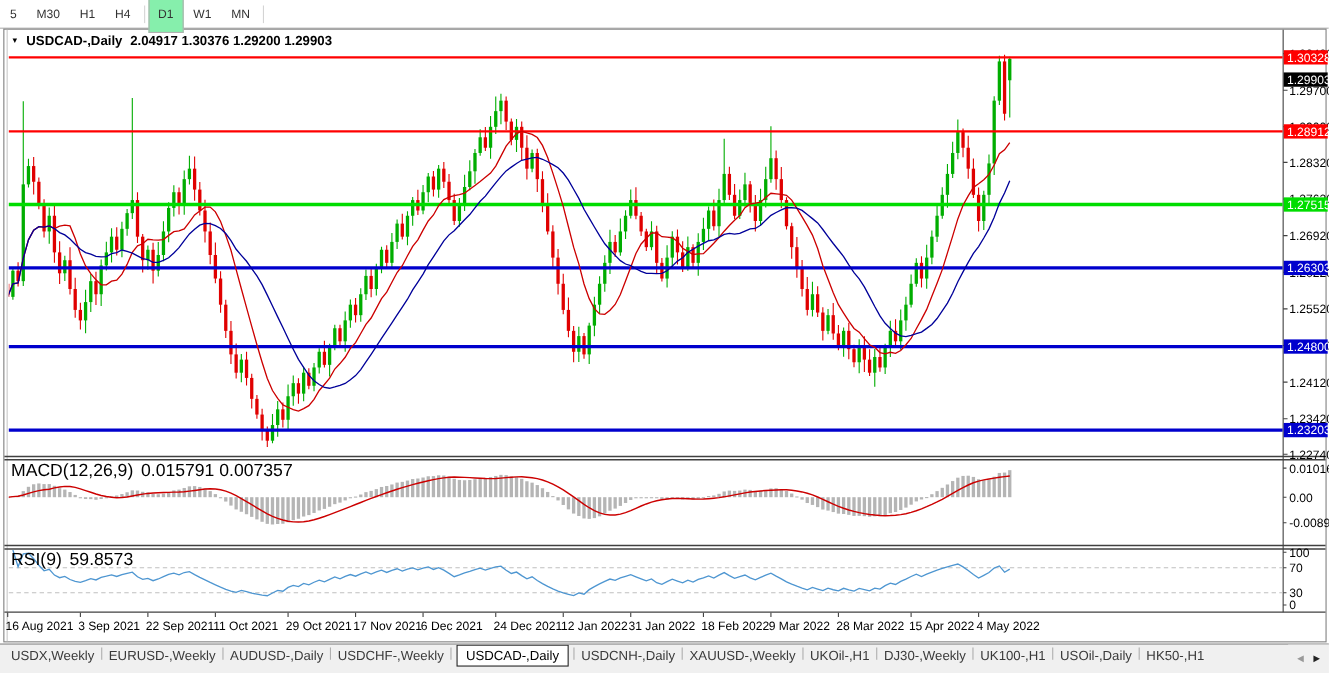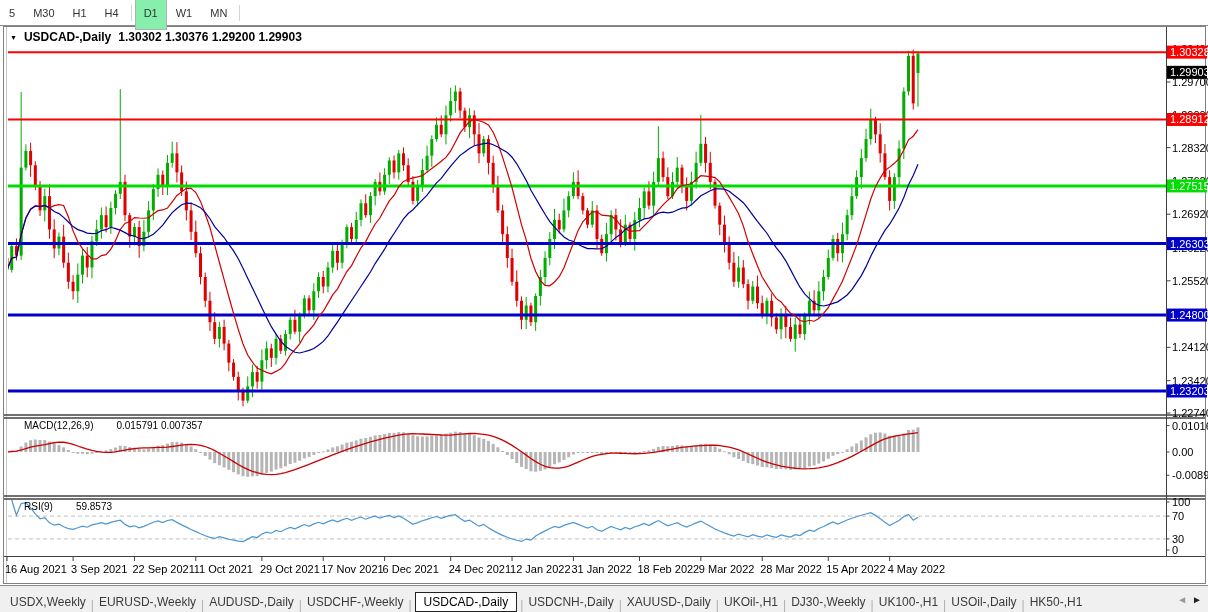--- a/index.html
+++ b/index.html
@@ -7,25 +7,25 @@
        font-family:"Liberation Sans",sans-serif;position:relative}
   #cv{position:absolute;left:0;top:0}
   .toolbar{position:absolute;left:0;top:0;width:1208px;height:25px;background:#fff;
            display:flex;align-items:center;font-size:11px;color:#333}
   .tfbtn{padding:3px 9px;white-space:nowrap}
   .tfbtn.active{background:#86efac;border:1px solid #b0b0b0;padding:10px 8px}
   .vsep{width:1px;height:16px;background:#d4d4d4;margin:0 3px}
   #title{position:absolute;left:10px;top:30px;font-size:12px;font-weight:700;color:#000;
          display:flex;align-items:center;gap:7px}
   #title .tri{font-size:7px;line-height:1}
-  .indlbl{position:absolute;left:24px;font-size:10px;color:#000;display:flex;gap:23px;white-space:nowrap}
+  .indlbl{position:absolute;left:10px;font-size:16px;color:#000;display:flex;gap:7px;white-space:nowrap}
   #macdlbl{top:420px}
   #rsilbl{top:501px}
   .tabbar{position:absolute;left:0;top:585px;width:1208px;height:27px;background:#f0f0f0;
-          border-top:1px solid #8a8a8a;display:flex;align-items:flex-end;padding-left:6px;
+          border-top:1px solid #8a8a8a;display:flex;align-items:flex-start;padding-left:6px;
           box-sizing:border-box;font-size:12px;color:#3a3a3a;overflow:hidden}
   .tab{padding:3px 4px;white-space:nowrap}
   .tab.active{background:#fff;border:1px solid #222;padding:2px 8px;margin:0 2px;color:#000}
   .tabsep{color:#b0b0b0;padding:0 1px}
   .tabarrows{position:absolute;right:0;top:586px;height:26px;display:flex;align-items:center;
              gap:5px;background:#f0f0f0;padding:0 6px;font-size:10px;color:#222}
   .tabarrows .dim{color:#999}
 </style>
 </head>
 <body>
@@ -738,21 +738,21 @@
     <span class="vsep"></span>
     <span class="tfbtn active">D1</span>
     <span class="tfbtn">W1</span>
     <span class="tfbtn">MN</span>
     <span class="vsep"></span>
   </div>
 
 <div id="title">
   <span class="tri">▼</span>
   <span>USDCAD-,Daily</span>
-  <span>1.30302 1.30376 1.29200 1.29903</span>
+  <span>2.04917 1.30376 1.29200 1.29903</span>
 </div>
 
 <div id="macdlbl" class="indlbl">
   <span>MACD(12,26,9)</span>
   <span>0.015791 0.007357</span>
 </div>
 
 <div id="rsilbl" class="indlbl">
   <span>RSI(9)</span>
   <span>59.8573</span>
@@ -764,21 +764,21 @@
     <span class="tab">EURUSD-,Weekly</span>
     <span class="tabsep">|</span>
     <span class="tab">AUDUSD-,Daily</span>
     <span class="tabsep">|</span>
     <span class="tab">USDCHF-,Weekly</span>
     <span class="tabsep">|</span>
     <span class="tab active">USDCAD-,Daily</span>
     <span class="tabsep">|</span>
     <span class="tab">USDCNH-,Daily</span>
     <span class="tabsep">|</span>
-    <span class="tab">XAUUSD-,Daily</span>
+    <span class="tab">XAUUSD-,Weekly</span>
     <span class="tabsep">|</span>
     <span class="tab">UKOil-,H1</span>
     <span class="tabsep">|</span>
     <span class="tab">DJ30-,Weekly</span>
     <span class="tabsep">|</span>
     <span class="tab">UK100-,H1</span>
     <span class="tabsep">|</span>
     <span class="tab">USOil-,Daily</span>
     <span class="tabsep">|</span>
     <span class="tab">HK50-,H1</span>

